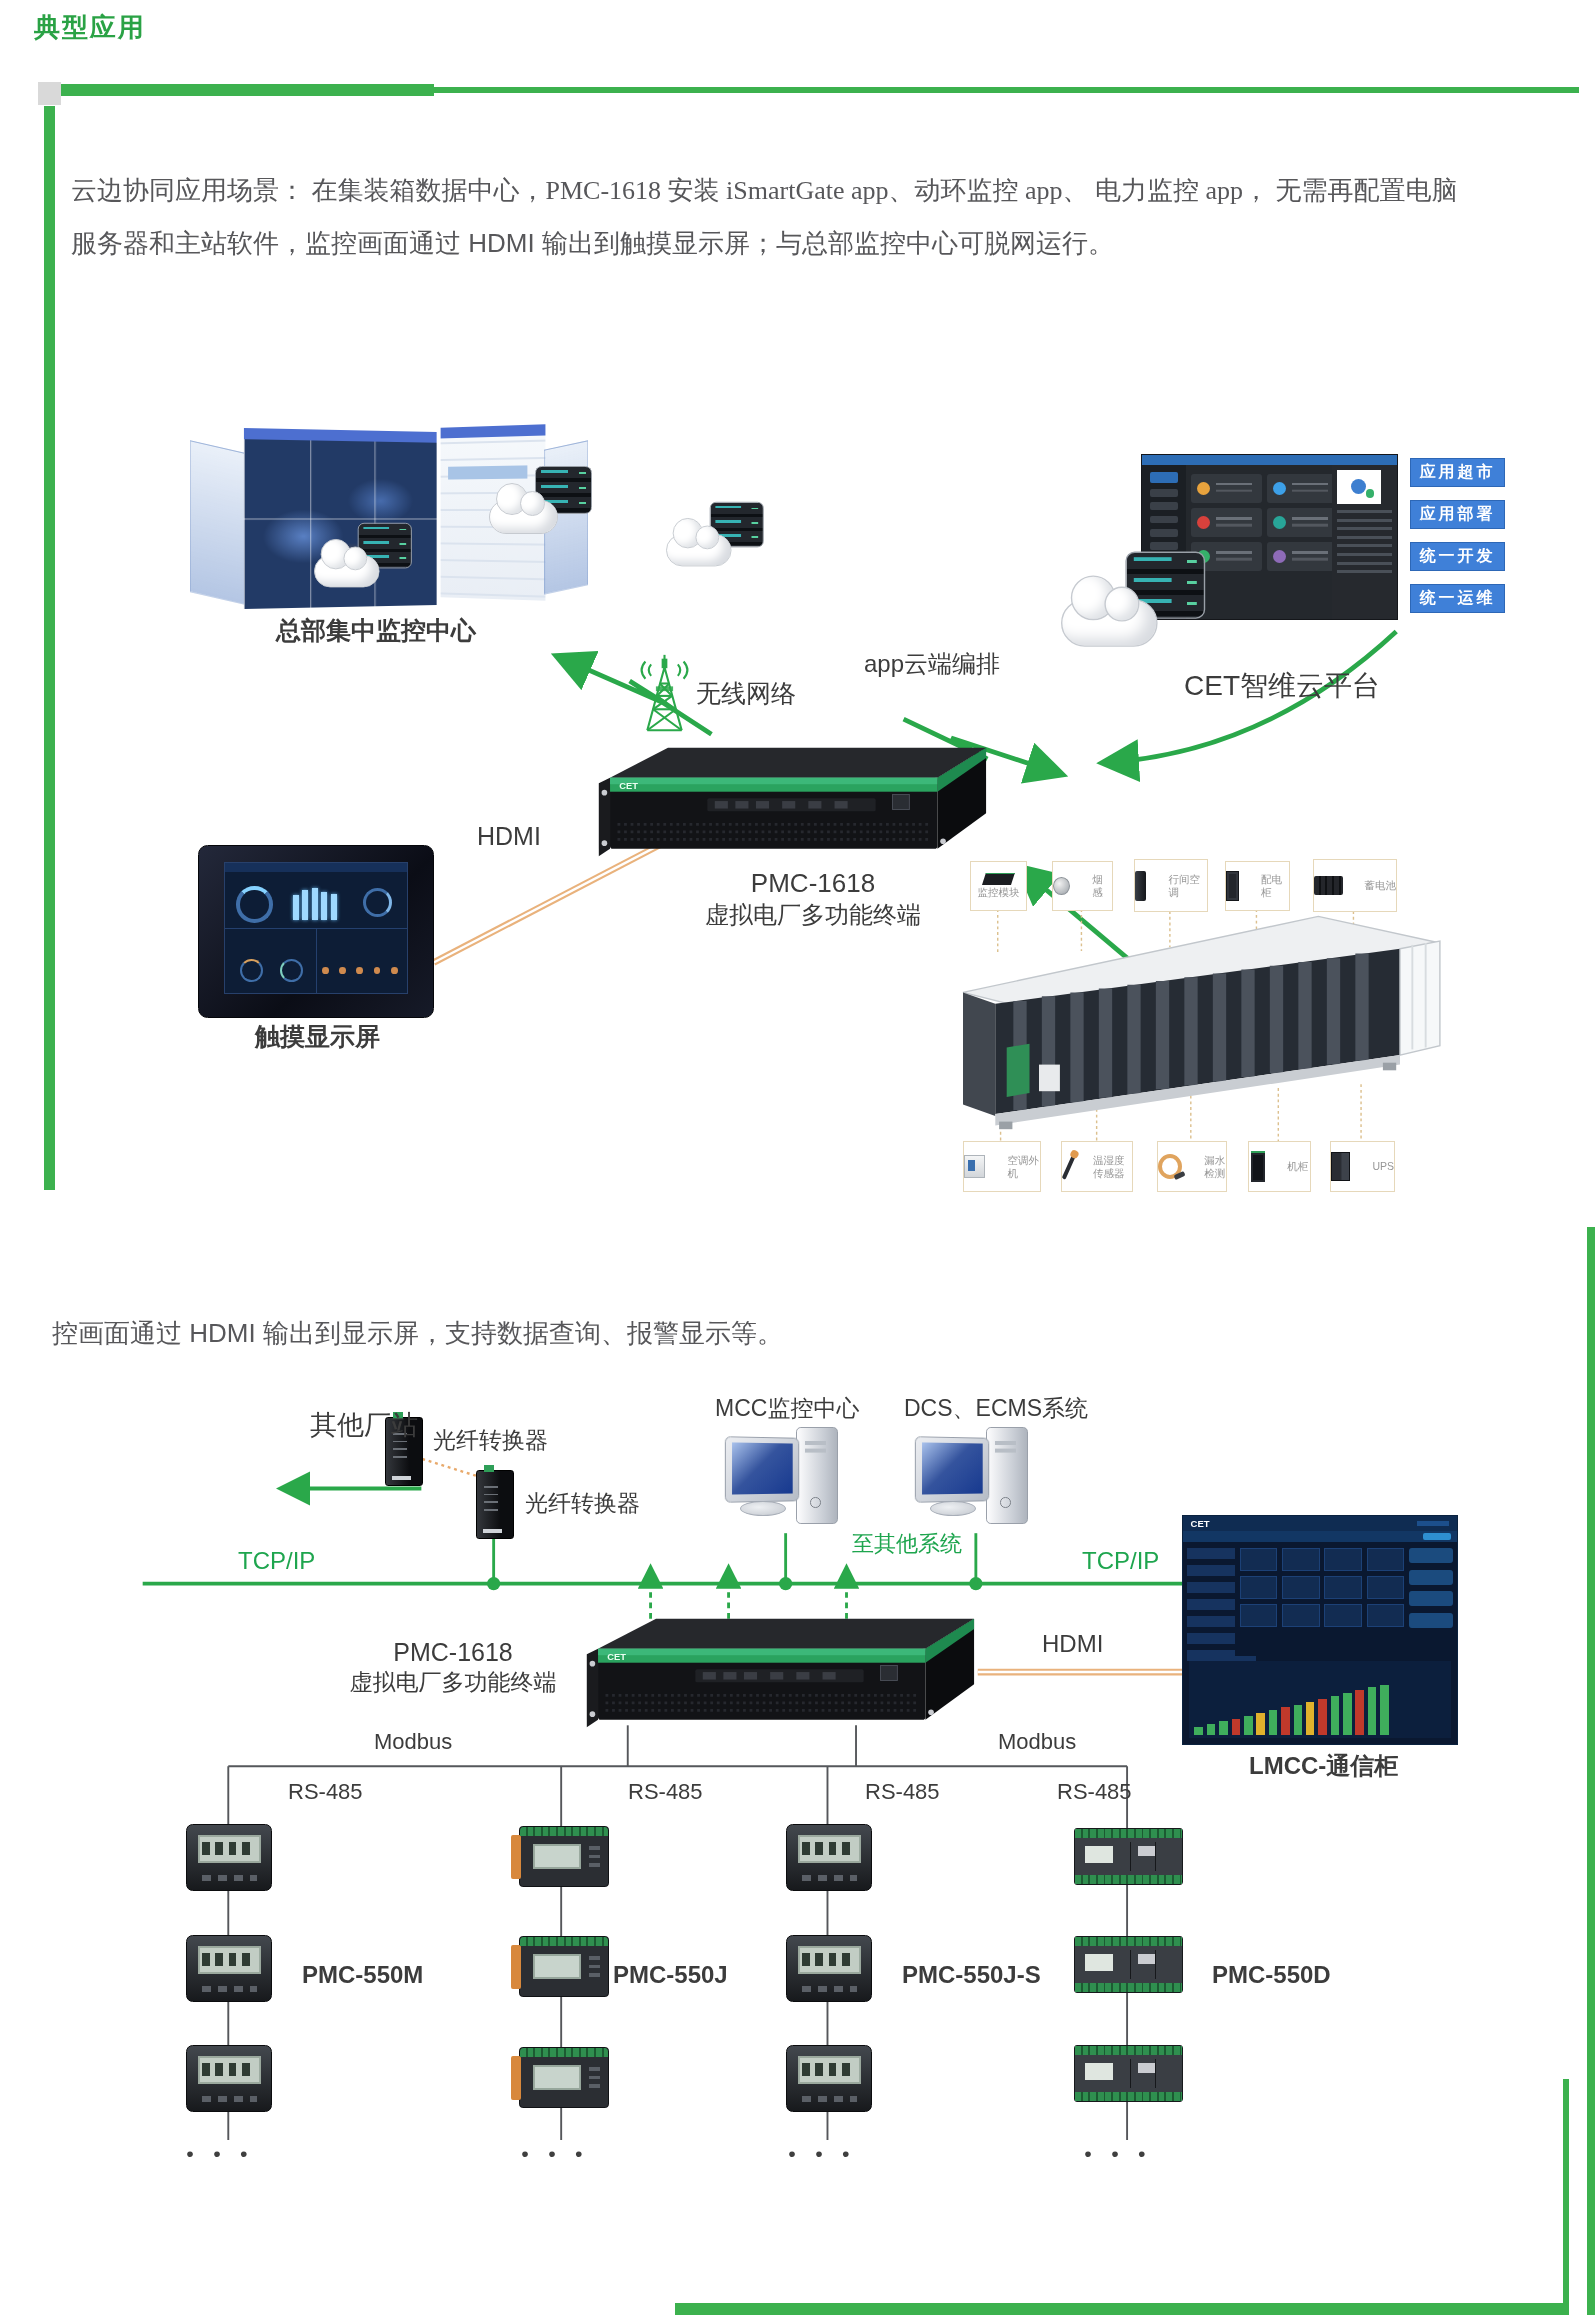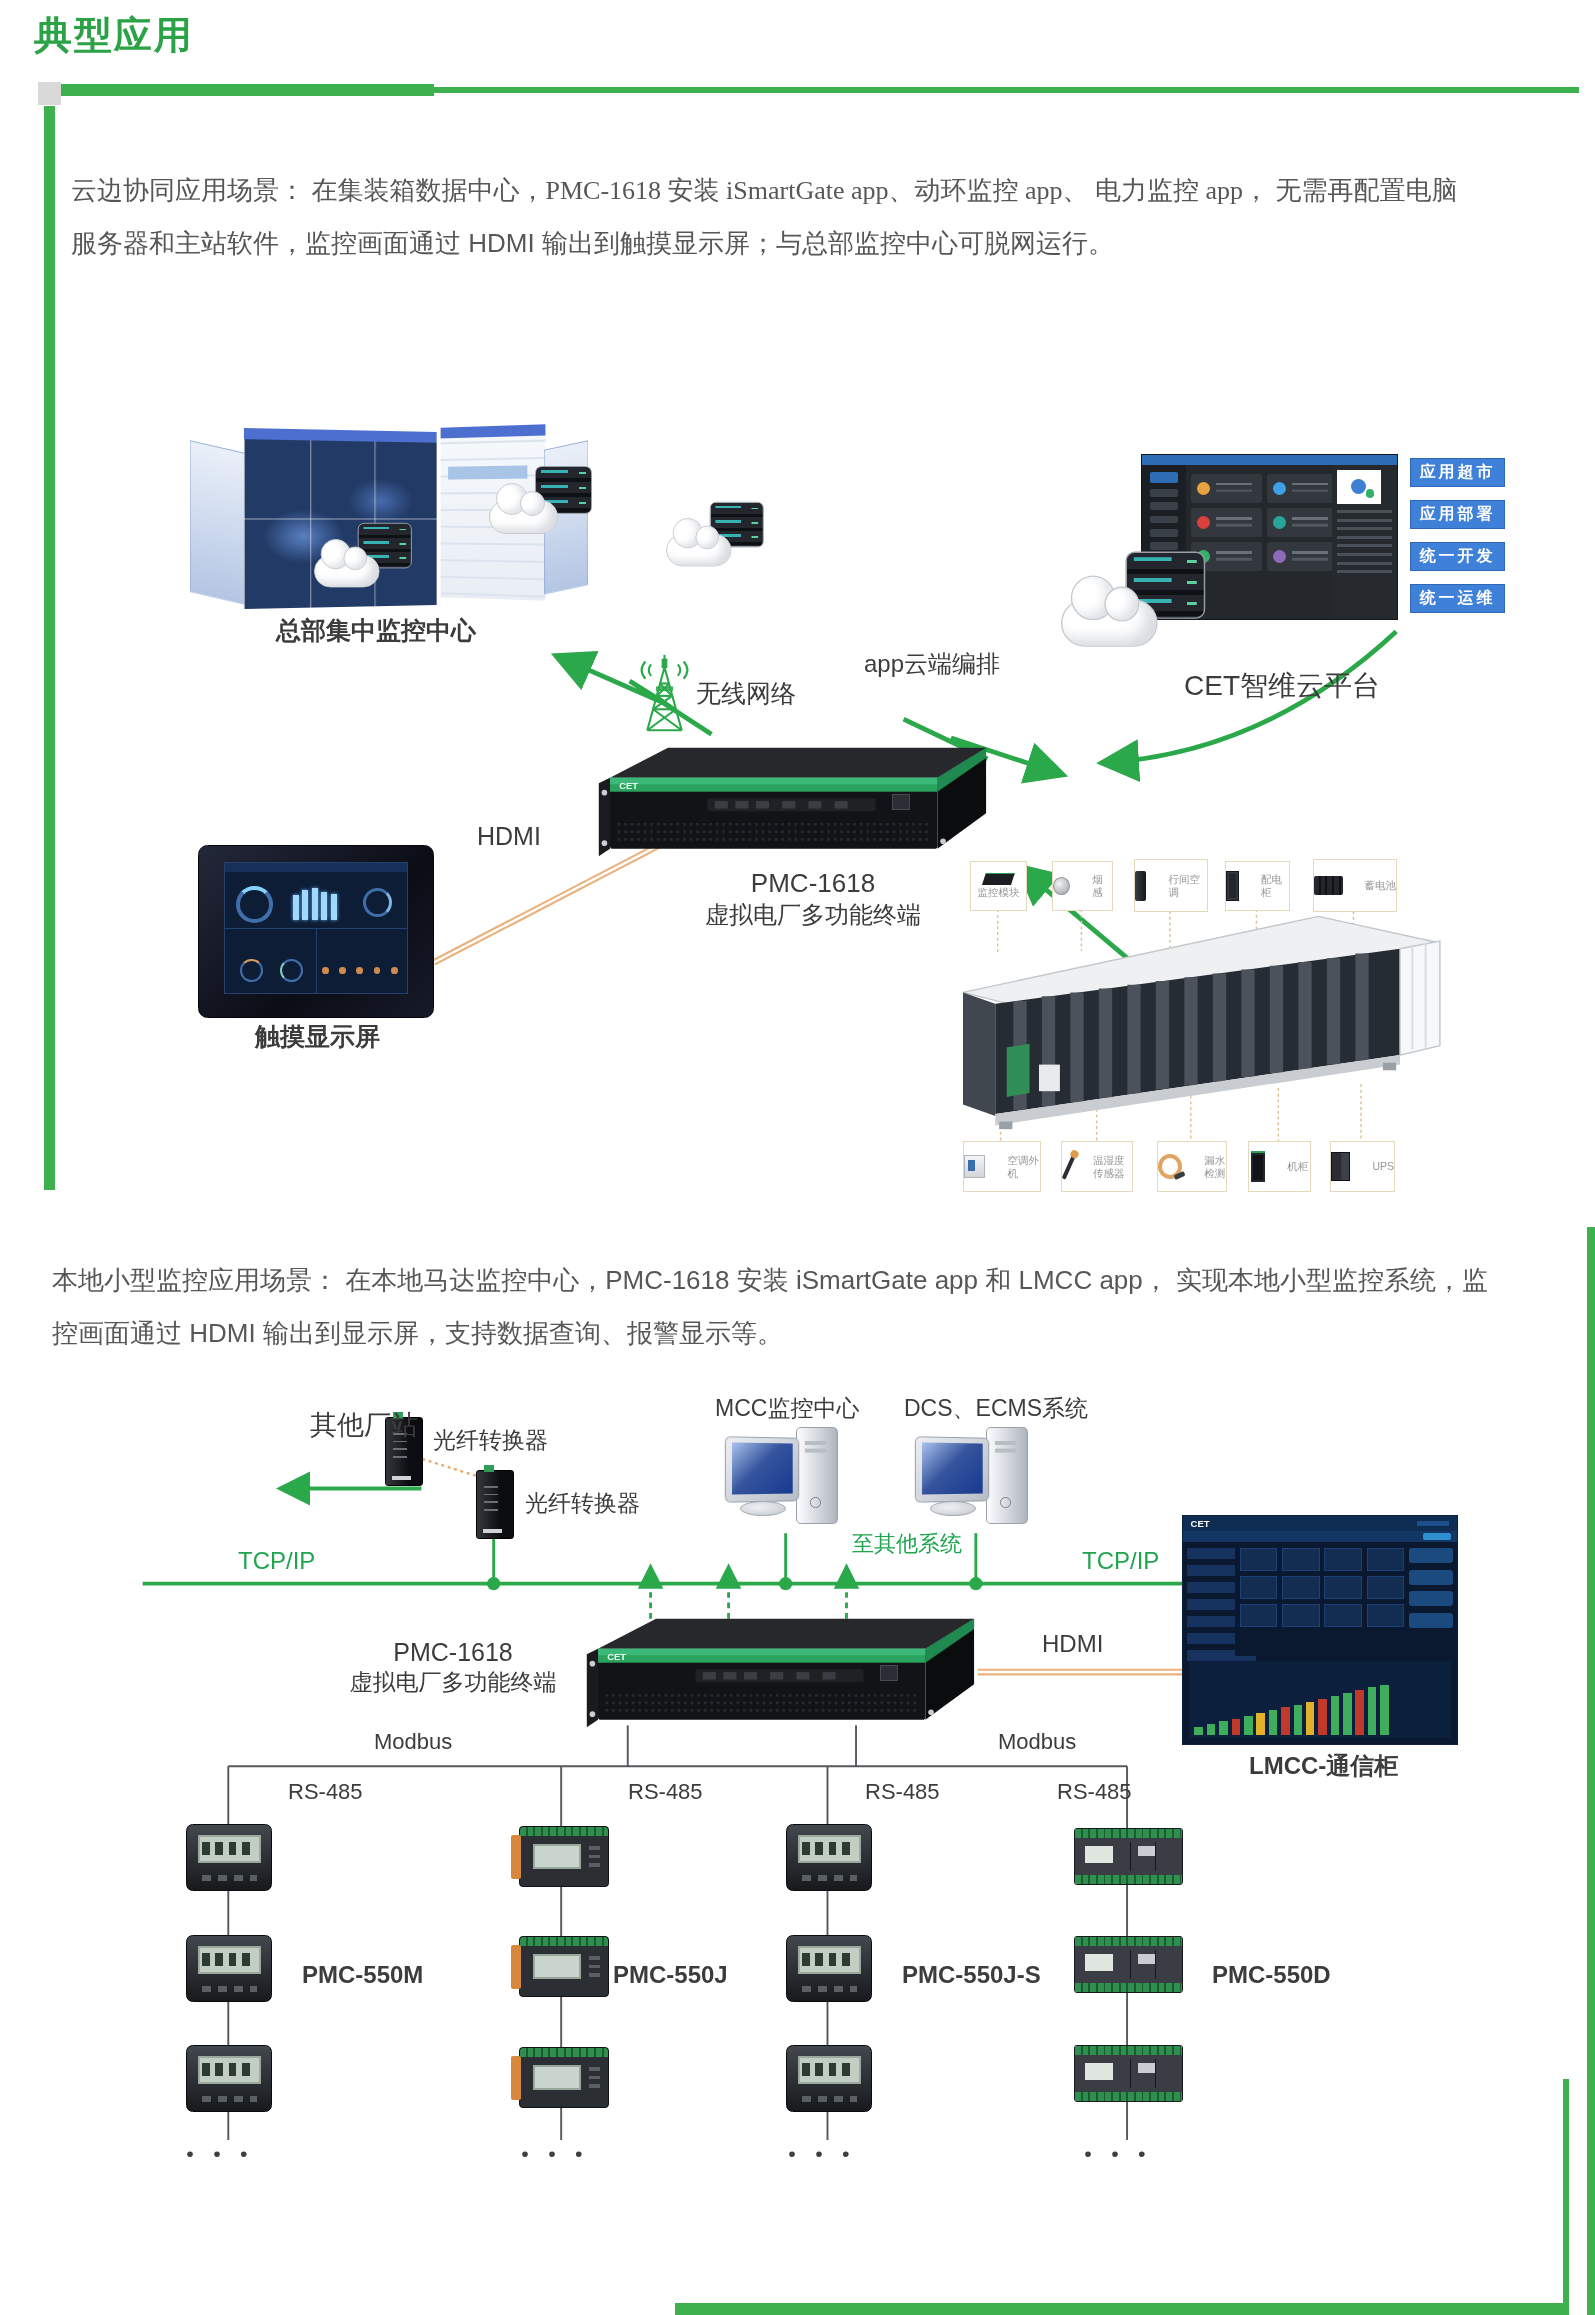--- a/index.html
+++ b/index.html
@@ -3,21 +3,21 @@
 <meta charset="utf-8">
 <style>
   html,body{margin:0;padding:0;background:#fff;}
   #page{position:relative;width:1596px;height:2315px;background:#fff;overflow:hidden;
         font-family:"Liberation Sans","DejaVu Sans",sans-serif;}
   .abs{position:absolute;}
   .lbl{position:absolute;color:#3c3c3c;font-weight:500;white-space:nowrap;z-index:3;}
   .glabel{position:absolute;color:#1ea54e;font-weight:500;white-space:nowrap;z-index:3;}
 
   
-  .page-title{position:absolute;left:34px;top:9.5px;font-size:38px;font-weight:700;color:#2aa245;letter-spacing:1.9px;}
+  .page-title{position:absolute;left:34px;top:9.5px;font-size:26px;font-weight:700;color:#2aa245;letter-spacing:1.9px;}
   .hb-gray{position:absolute;left:38px;top:82px;width:23px;height:23px;background:#d9d9d9;}
   .hb-thick{position:absolute;left:61px;top:84px;width:373px;height:12.4px;background:#3cb14e;}
   .hb-thin{position:absolute;left:434px;top:87px;width:1145px;height:5.7px;background:#3cb14e;}
   .vline-left{position:absolute;left:44px;top:106px;width:10.5px;height:1084px;background:#3cb14e;}
   .vline-right{position:absolute;left:1587px;top:1227px;width:8.6px;height:1088px;background:#3cb14e;}
   .vline-right2{position:absolute;left:1563px;top:2079px;width:5.7px;height:236px;background:#3cb14e;}
   .hb-bottom{position:absolute;left:675px;top:2303px;width:892px;height:12.4px;background:#3cb14e;}
 
   .para{position:absolute;color:#57575a;font-size:26px;line-height:1.35;white-space:nowrap;z-index:3;}
 
@@ -476,21 +476,20 @@
   </div>
   <div class="ibox" style="left:1248px;top:1141px;width:61px;height:49px;">
     <span class="ic-rack"></span>
     <span class="cap">机柜</span>
   </div>
   <div class="ibox" style="left:1330px;top:1141px;width:63px;height:49px;">
     <span class="ic-ups"></span>
     <span class="cap">UPS</span>
   </div>
 
-  <div class="para" style="left:52px;top:1263px;">本地小型监控应用场景： 在本地马达监控中心，PMC-1618 安装 iSmartGate app 和 LMCC  app， 实现本地小型监控系统，监</div>
   <div class="para" style="left:52px;top:1316px;">控画面通过 HDMI 输出到显示屏，支持数据查询、报警显示等。</div>
 
   <div class="lbl" style="left:302px;top:1407px;font-size:27px;margin-left:8px;">其他厂站</div>
   <div class="fib" style="left:385px;top:1417px;">
       <i></i>
     </div>
   <div class="lbl" style="left:433px;top:1425px;font-size:23px;">光纤转换器</div>
   <div class="fib" style="left:476px;top:1470px;">
       <i></i>
     </div>

